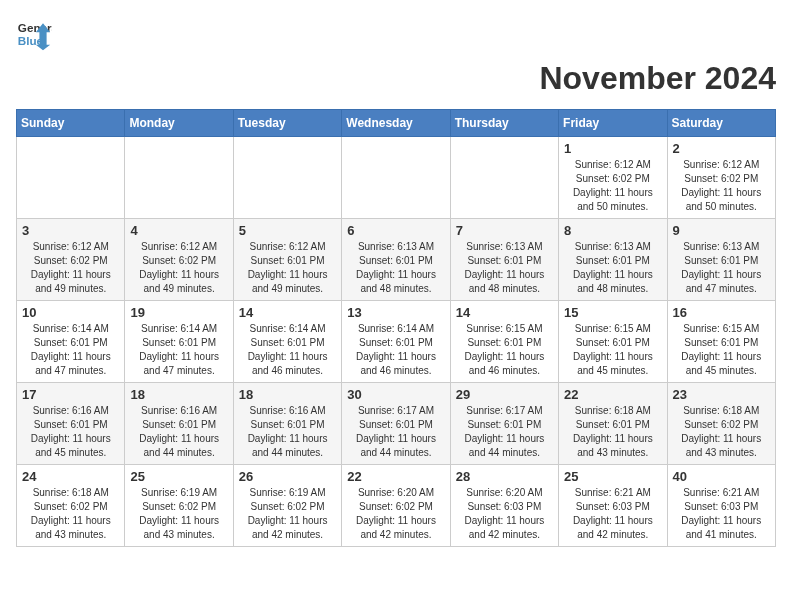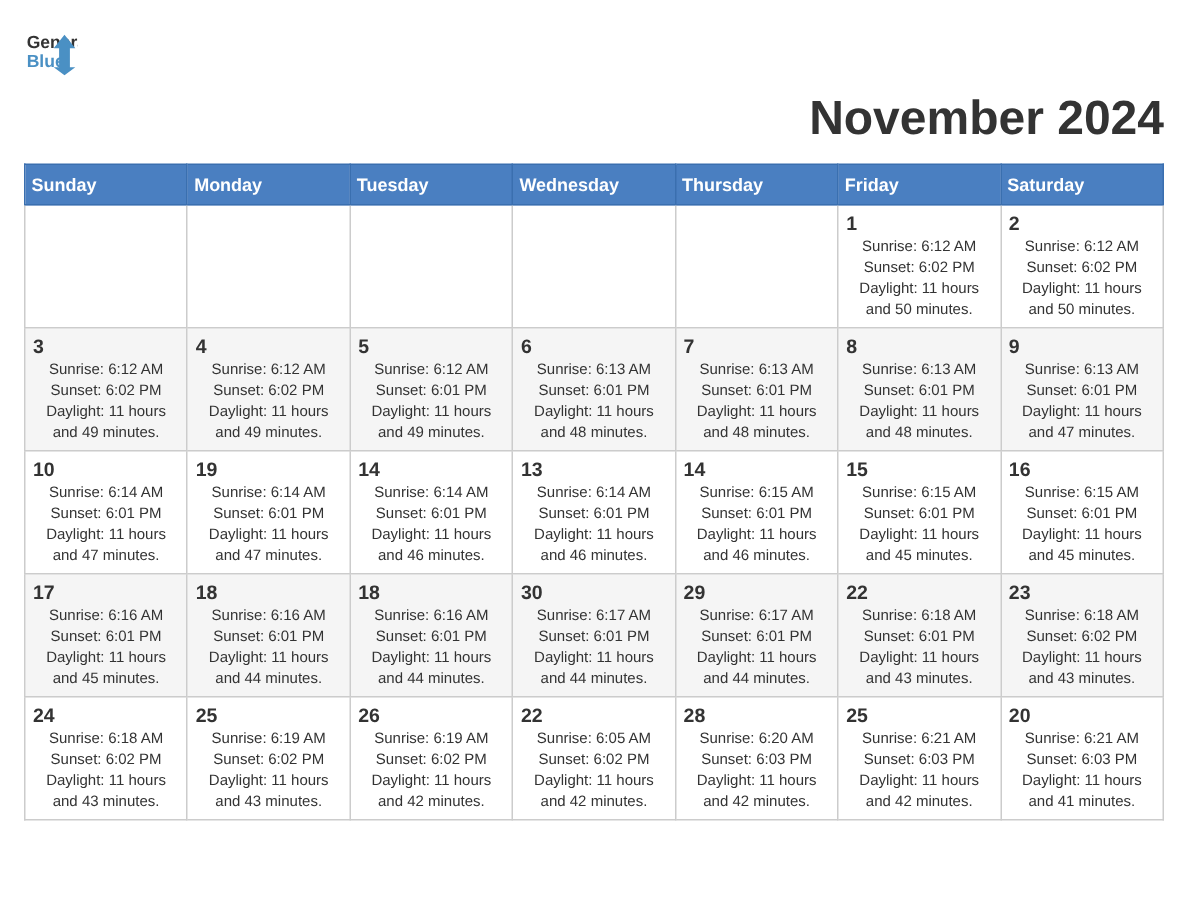--- a/index.html
+++ b/index.html
@@ -277,37 +277,37 @@
 Daylight: 11 hours and 43 minutes.</div>
         </td>
         <td>
           <span class="day-number">26</span>
           <div class="day-info">Sunrise: 6:19 AM
 Sunset: 6:02 PM
 Daylight: 11 hours and 42 minutes.</div>
         </td>
         <td>
           <span class="day-number">22</span>
-          <div class="day-info">Sunrise: 6:05 AM
+          <div class="day-info">Sunrise: 6:20 AM
 Sunset: 6:02 PM
 Daylight: 11 hours and 42 minutes.</div>
         </td>
         <td>
           <span class="day-number">28</span>
           <div class="day-info">Sunrise: 6:20 AM
 Sunset: 6:03 PM
 Daylight: 11 hours and 42 minutes.</div>
         </td>
         <td>
           <span class="day-number">25</span>
           <div class="day-info">Sunrise: 6:21 AM
 Sunset: 6:03 PM
 Daylight: 11 hours and 42 minutes.</div>
         </td>
         <td>
-          <span class="day-number">20</span>
+          <span class="day-number">40</span>
           <div class="day-info">Sunrise: 6:21 AM
 Sunset: 6:03 PM
 Daylight: 11 hours and 41 minutes.</div>
         </td>
       </tr>
     </tbody>
 </table>
 
 </body></html>

